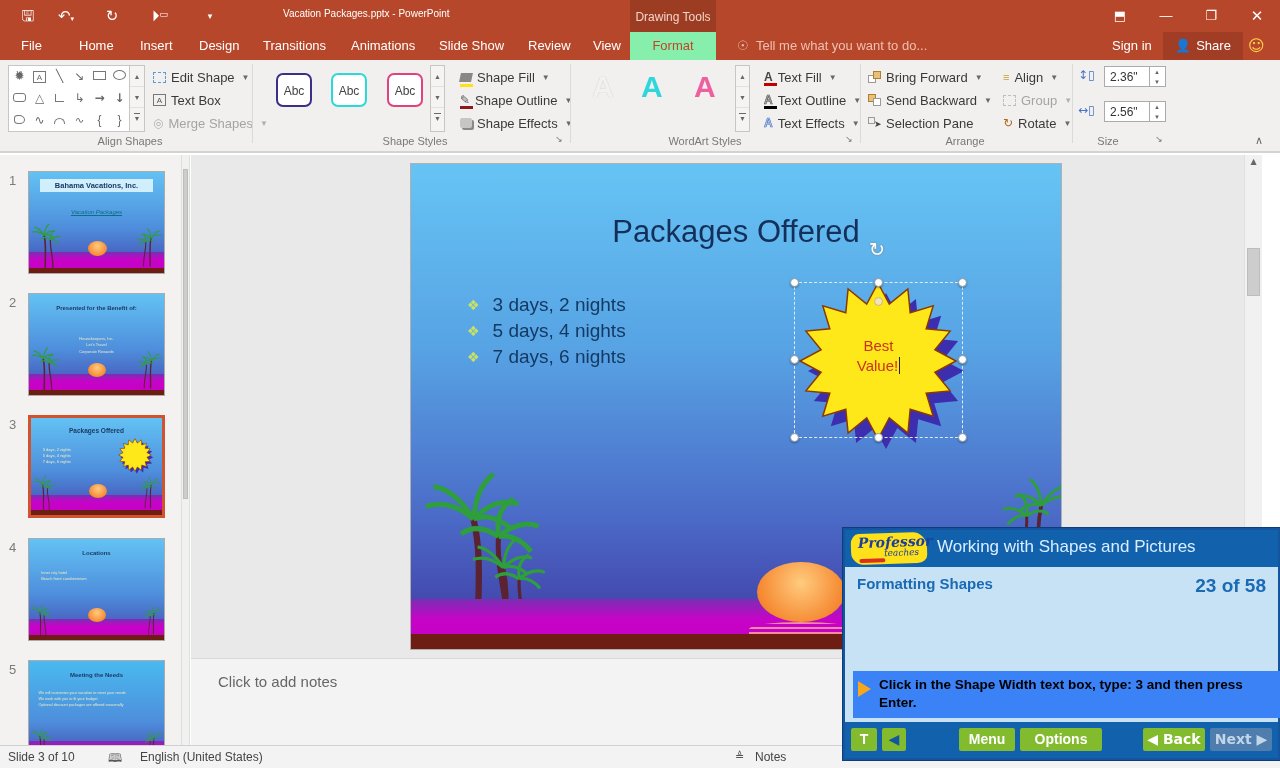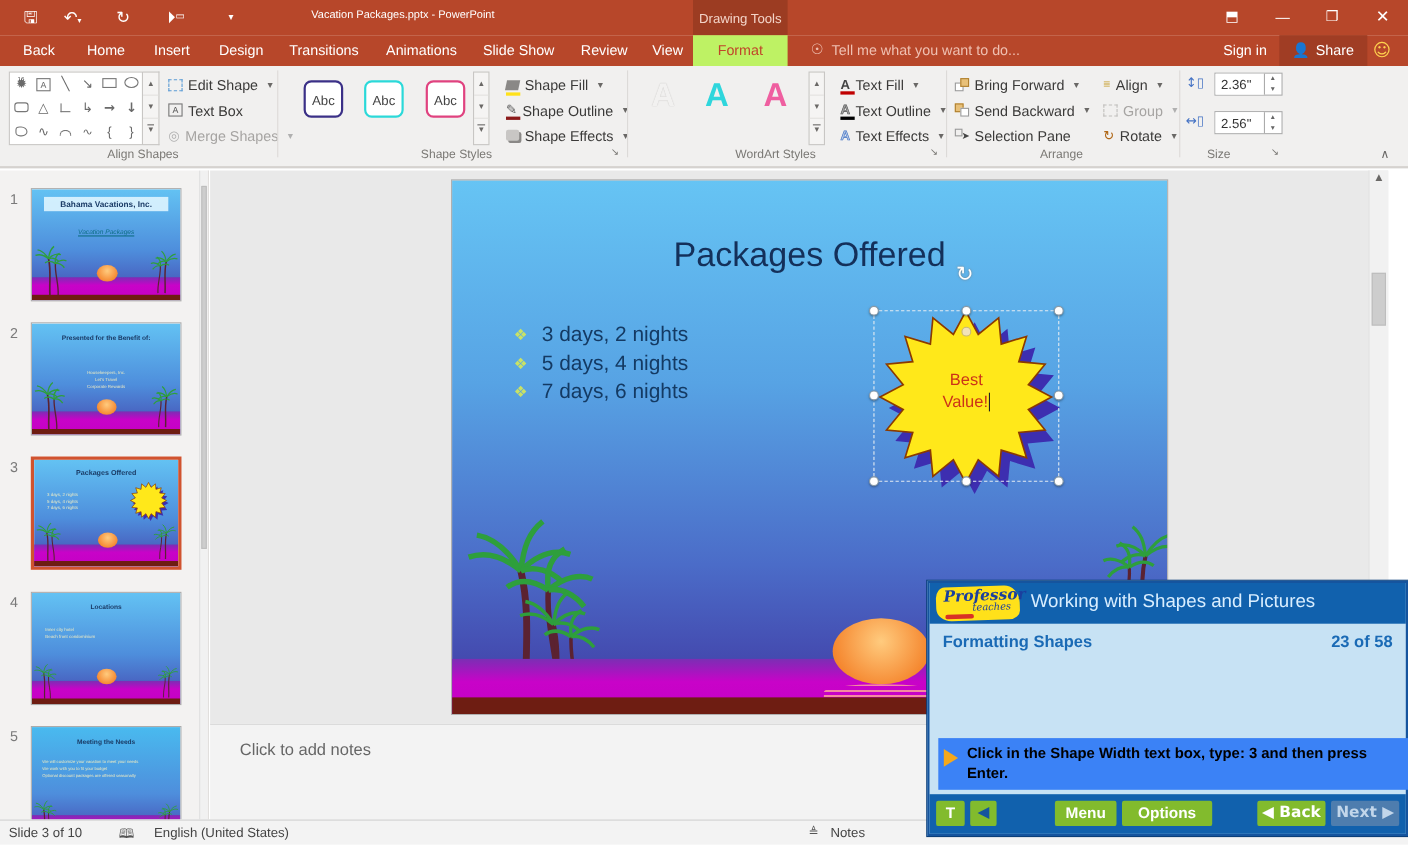--- a/index.html
+++ b/index.html
@@ -11,21 +11,21 @@
   
   #titlebar { left:0; top:0; width:1280px; height:32px; background:#B7472A; color:#fff; }
   .qat-btn { top:4px; height:24px; width:28px; color:#fff; font-size:15px; text-align:center; line-height:24px; cursor:default; }
   #win-title { top:8px; font-size:10px; color:#fff; white-space:nowrap; }
   #ctx-group { left:630px; top:0; width:86px; height:32px; background:#9C3C22; color:#F3D4C8; font-size:12px; text-align:center; line-height:34px; }
   .winctl { top:0px; width:34px; height:32px; color:#fff; text-align:center; line-height:32px; font-size:13px; }
 
   
   #tabrow { left:0; top:32px; width:1280px; height:28px; background:#B7472A; }
   .rtab { position:absolute; top:0; height:28px; line-height:28px; color:#fff; font-size:13px; padding:0 13px; }
-  .rtab.active { background:#bef264; color:#C0462A; }
+  .rtab.active { background:#86efac; color:#C0462A; }
   #tellme { color:#EFC0B2; font-size:13px; top:0; line-height:28px; }
   #signin { color:#fff; font-size:13px; top:0; line-height:28px; }
   #share { background:#A03D24; color:#fff; font-size:13px; top:0; height:28px; line-height:28px; padding:0 12px; }
 
   
   #ribbon { left:0; top:60px; width:1280px; height:93px; background:#F1F0EF; border-bottom:2px solid #D5D2CF; }
   .gsep { position:absolute; top:4px; bottom:8px; width:1px; background:#DCDAD8; }
   .glabel { position:absolute; bottom:4px; font-size:11px; color:#7A7874; text-align:center; }
   .ribbtn { position:absolute; display:flex; align-items:center; gap:5px; font-size:13px; color:#3B3A39; height:22px; white-space:nowrap; }
   .ribbtn.disabled { color:#A6A4A2; }
@@ -74,21 +74,21 @@
 
   
   #tutorial { left:843px; top:528px; width:437px; height:232px; border:2px solid #15549E; background:#C7E2F4; box-shadow:0 0 0 1px #0A3F7A; }
   #tut-header { position:absolute; left:0; top:0; right:0; height:37px; background:#1161AD; }
   #tut-logo { position:absolute; left:6px; top:3px; width:76px; height:31px; background:#FFE11A; border-radius:8px 14px 10px 14px / 10px 16px 8px 12px; transform:rotate(-2deg); }
   #tut-logo .l1 { position:absolute; left:7px; top:1px; font-family:"DejaVu Serif", serif; font-style:italic; font-weight:bold; font-size:14px; color:#1B3F9E; }
   #tut-logo .l2 { position:absolute; right:8px; top:15px; font-family:"DejaVu Serif", serif; font-style:italic; font-size:9px; color:#1B3F9E; }
   #tut-logo .red { position:absolute; left:8px; bottom:2px; width:26px; height:4px; background:#D93025; border-radius:2px; }
   #tut-title { position:absolute; left:92px; top:7px; font-size:17px; color:#D9EEFF; }
   #tut-sec { position:absolute; left:12px; top:45px; font-size:15px; font-weight:bold; color:#1A6AB5; }
-  #tut-prog { position:absolute; right:12px; top:45px; font-size:15px; font-weight:bold; color:#1A6AB5; }
+  #tut-prog { position:absolute; right:12px; top:45px; font-size:19px; font-weight:bold; color:#1A6AB5; }
   #tut-body { position:absolute; left:13px; top:70px; width:412px; font-size:13px; font-weight:bold; color:#1B2A4A; line-height:1.32; }
   #tut-instr { position:absolute; left:8px; top:141px; width:469px; height:47px; background:#3b82f6; }
   #tut-instr .tri { position:absolute; left:5px; top:10px; width:0; height:0; border-left:13px solid #F5A81C; border-top:8px solid transparent; border-bottom:8px solid transparent; }
   #tut-instr .txt { position:absolute; left:26px; top:5px; width:390px; font-size:13.5px; font-weight:bold; color:#000; line-height:1.3; }
   #tut-bottom { position:absolute; left:0; right:0; bottom:0; height:36px; background:#1161AD; }
   .tbtn { position:absolute; top:6px; height:23px; background:#82BB2D; color:#fff; font-weight:bold; font-size:14px; text-align:center; border-radius:2px; line-height:23px; }
   .tbtn.off { background:#4E7DAE; color:#C2D6EA; }
 </style>
 </head>
 <body>
@@ -122,21 +122,21 @@
   <div class="abs qat-btn dj" style="left:196px;font-size:9px">▾</div>
   <div id="win-title" class="abs" style="left:283px">Vacation Packages.pptx - PowerPoint</div>
   <div id="ctx-group" class="abs">Drawing Tools</div>
   <div class="abs winctl dj" style="left:1103px">⬒</div>
   <div class="abs winctl" style="left:1149px">—</div>
   <div class="abs winctl dj" style="left:1194px">❐</div>
   <div class="abs winctl" style="left:1240px;font-size:15px">✕</div>
 </div>
 
 <div id="tabrow" class="abs">
-  <span class="rtab" style="left:8px">Back</span>
+  <span class="rtab" style="left:8px">File</span>
   <span class="rtab" style="left:66px">Home</span>
   <span class="rtab" style="left:127px">Insert</span>
   <span class="rtab" style="left:186px">Design</span>
   <span class="rtab" style="left:250px">Transitions</span>
   <span class="rtab" style="left:338px">Animations</span>
   <span class="rtab" style="left:426px">Slide Show</span>
   <span class="rtab" style="left:515px">Review</span>
   <span class="rtab" style="left:580px">View</span>
   <span class="rtab active" style="left:630px;width:86px;text-align:center">Format</span>
   <span class="abs dj" style="left:737px;top:0;line-height:28px;color:#EFC0B2;font-size:13px">☉</span>

